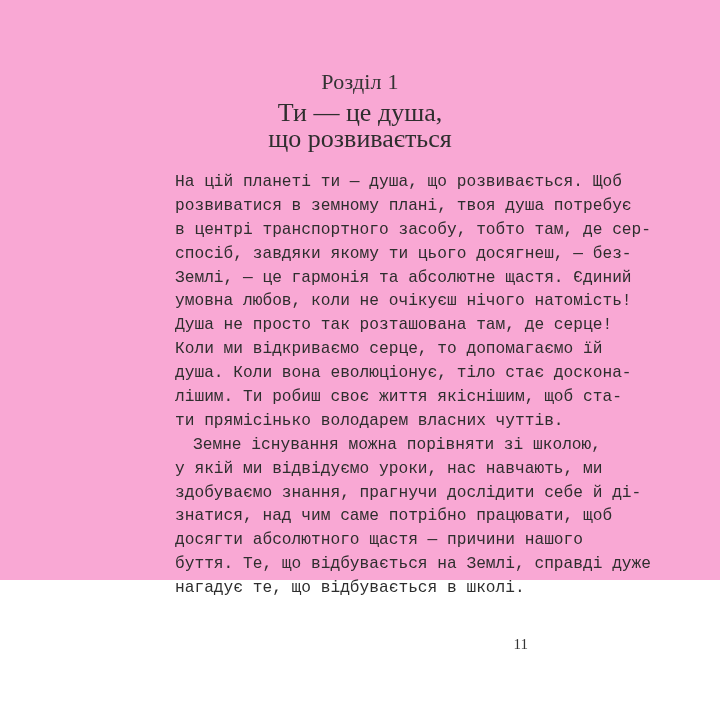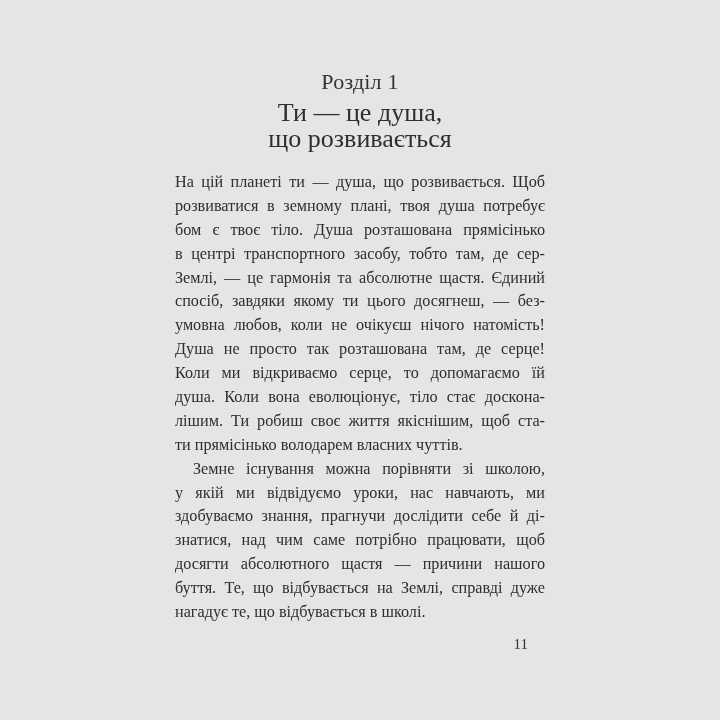--- a/index.html
+++ b/index.html
@@ -11,22 +11,22 @@
       width: 720px;
       height: 720px;
       position: relative;
       overflow: hidden;
       font-family: "Liberation Serif", "DejaVu Serif", serif;
       color: #2b2b2b;
     }
     .page {
       position: absolute;
       left: 0; top: 0;
-      width: 720px; height: 720px;
-      background: #e5e5e5;
+      width: 720px; height: 580px;
+      background: #f9a8d4;
     }
     .chapter-heading {
       position: absolute;
       left: 175px;
       width: 370px;
       top: 68px;
       text-align: center;
     }
     .chapter-label {
       font-size: 22px;
@@ -48,20 +48,21 @@
       font-size: 16.2px;
       line-height: 23.9px;
       color: #2e2e2e;
     }
     .line {
       display: block;
       white-space: nowrap;
       text-align: justify;
       text-align-last: justify;
       height: 23.9px;
+      font-family: Liberation Mono, monospace;
     }
     .line.last {
       text-align-last: left;
     }
     .line.indent {
       padding-left: 18px;
     }
     .page-number {
       position: absolute;
       right: 192px;
@@ -80,24 +81,23 @@
     <div class="chapter-title">
       <div>Ти — це душа,</div>
       <div>що розвивається</div>
     </div>
   </div>
 
   <div class="body-text">
     <div>
       <span class="line">На цій планеті ти — душа, що розвивається. Щоб</span>
       <span class="line">розвиватися в земному плані, твоя душа потребує</span>
-      <span class="line">бом є твоє тіло. Душа розташована прямісінько</span>
       <span class="line">в центрі транспортного засобу, тобто там, де сер-</span>
+      <span class="line">спосіб, завдяки якому ти цього досягнеш, — без-</span>
       <span class="line">Землі, — це гармонія та абсолютне щастя. Єдиний</span>
-      <span class="line">спосіб, завдяки якому ти цього досягнеш, — без-</span>
       <span class="line">умовна любов, коли не очікуєш нічого натомість!</span>
       <span class="line">Душа не просто так розташована там, де серце!</span>
       <span class="line">Коли ми відкриваємо серце, то допомагаємо їй</span>
       <span class="line">душа. Коли вона еволюціонує, тіло стає доскона-</span>
       <span class="line">лішим. Ти робиш своє життя якіснішим, щоб ста-</span>
       <span class="line last">ти прямісінько володарем власних чуттів.</span>
     </div>
     <div>
       <span class="line indent">Земне існування можна порівняти зі школою,</span>
       <span class="line">у якій ми відвідуємо уроки, нас навчають, ми</span>

